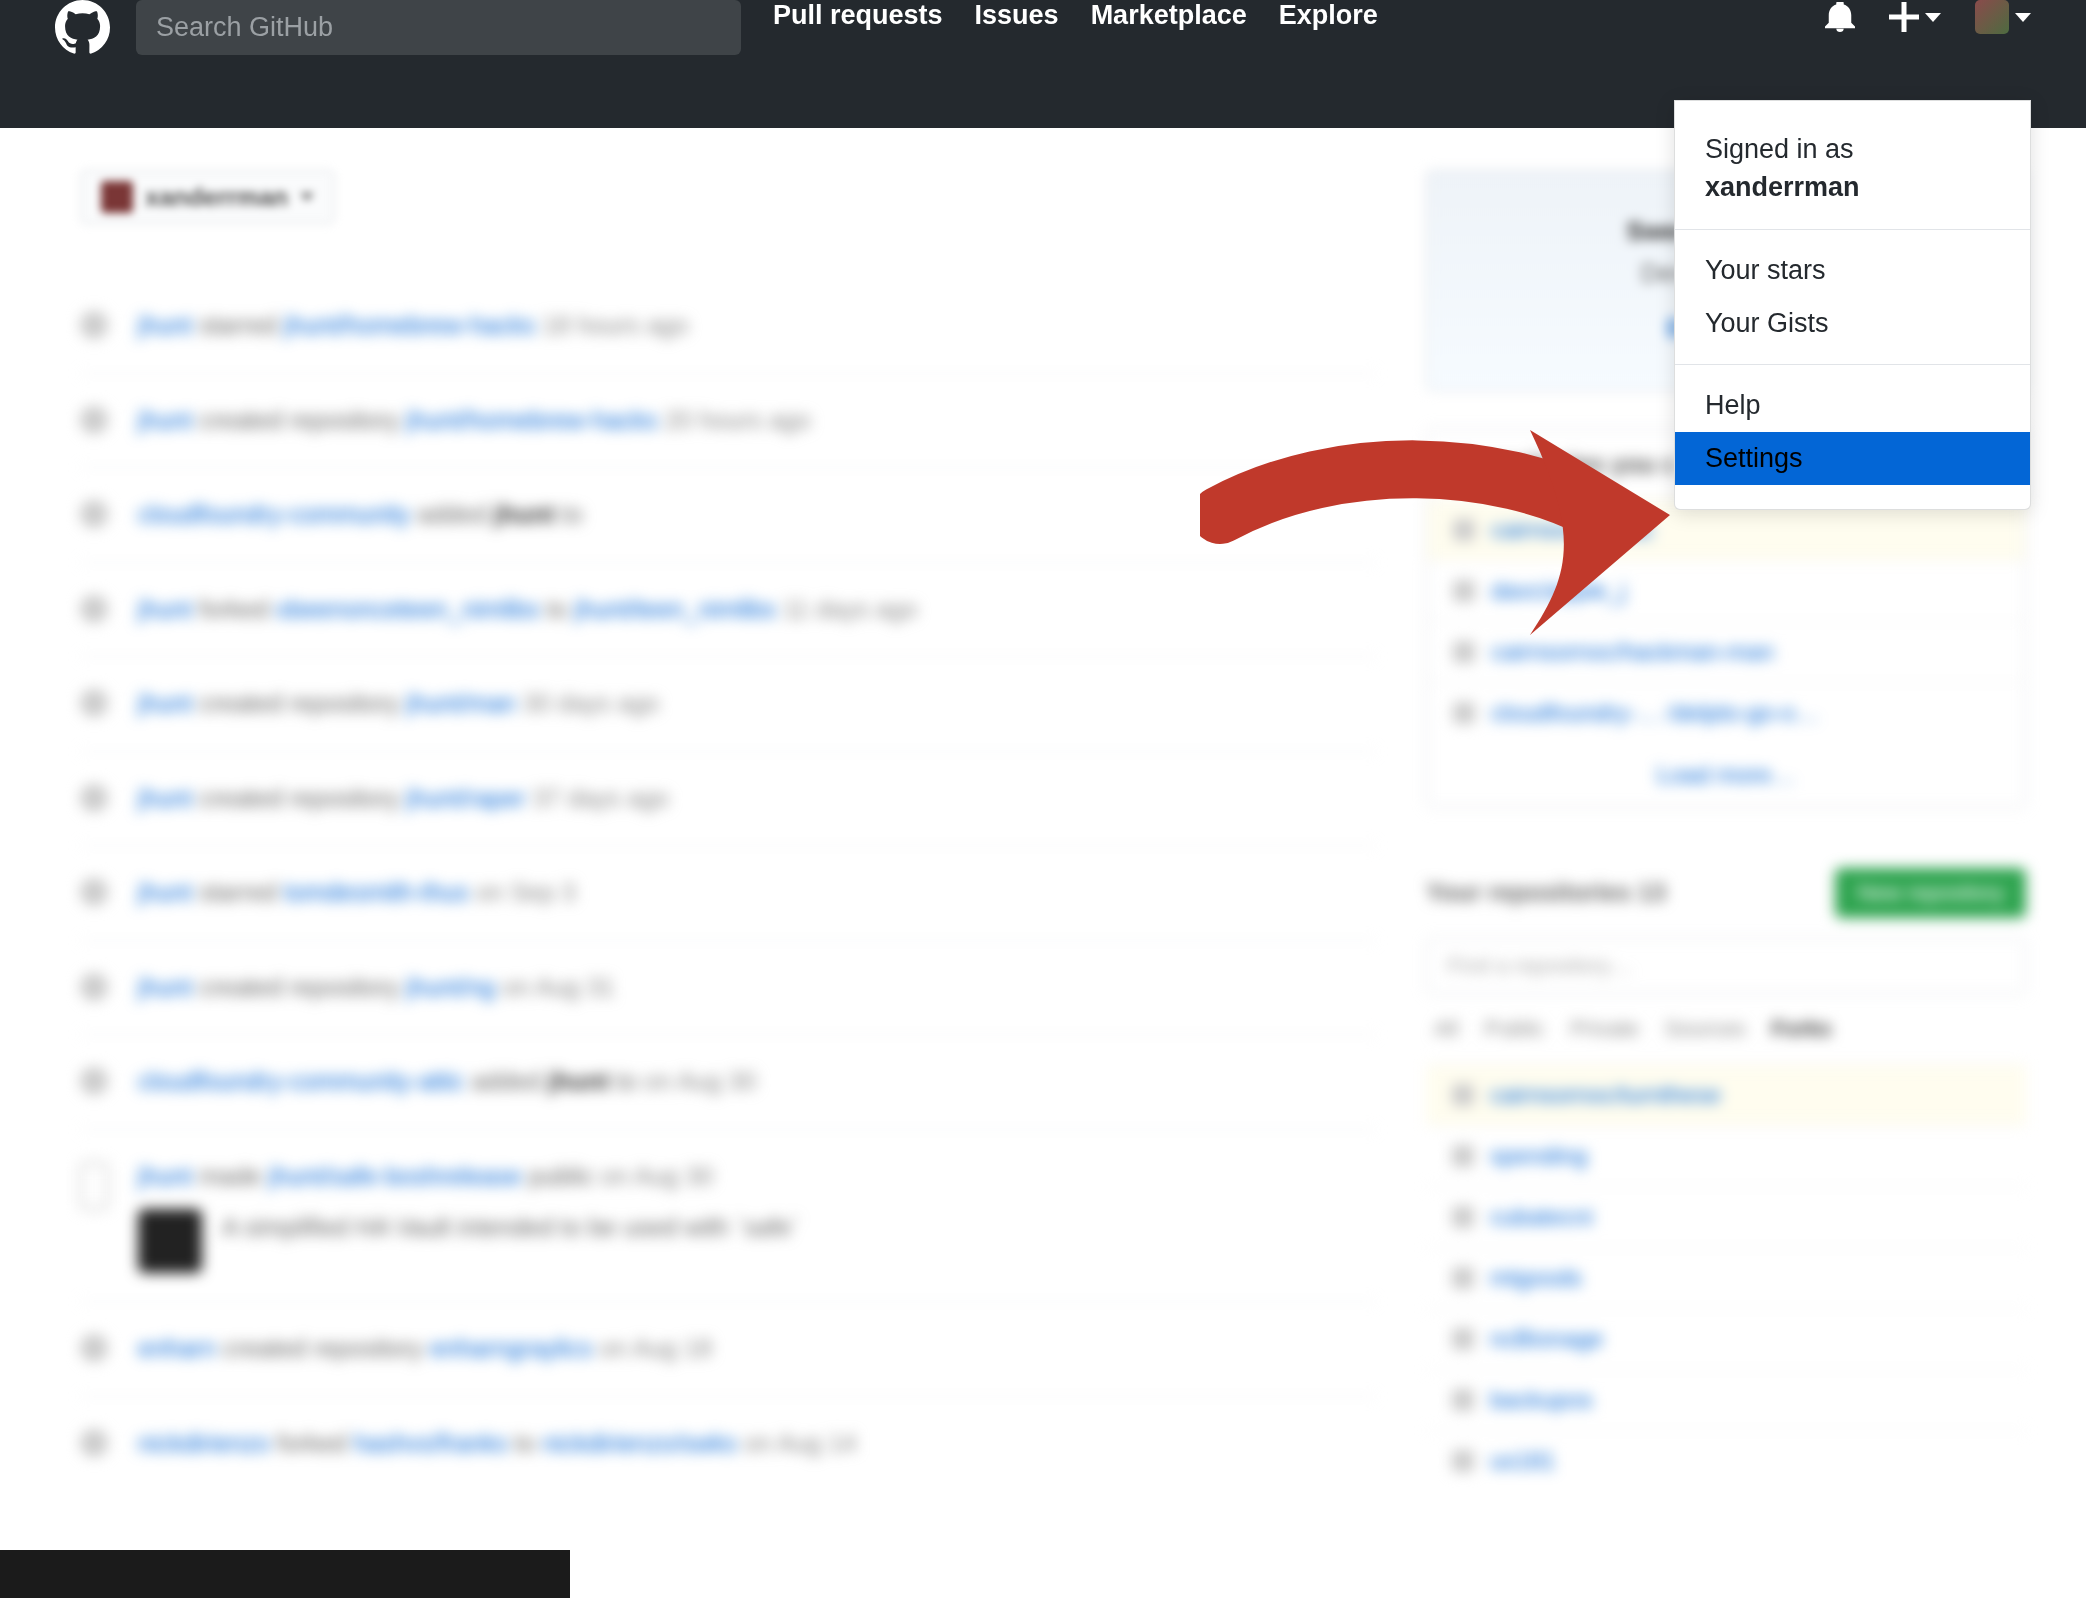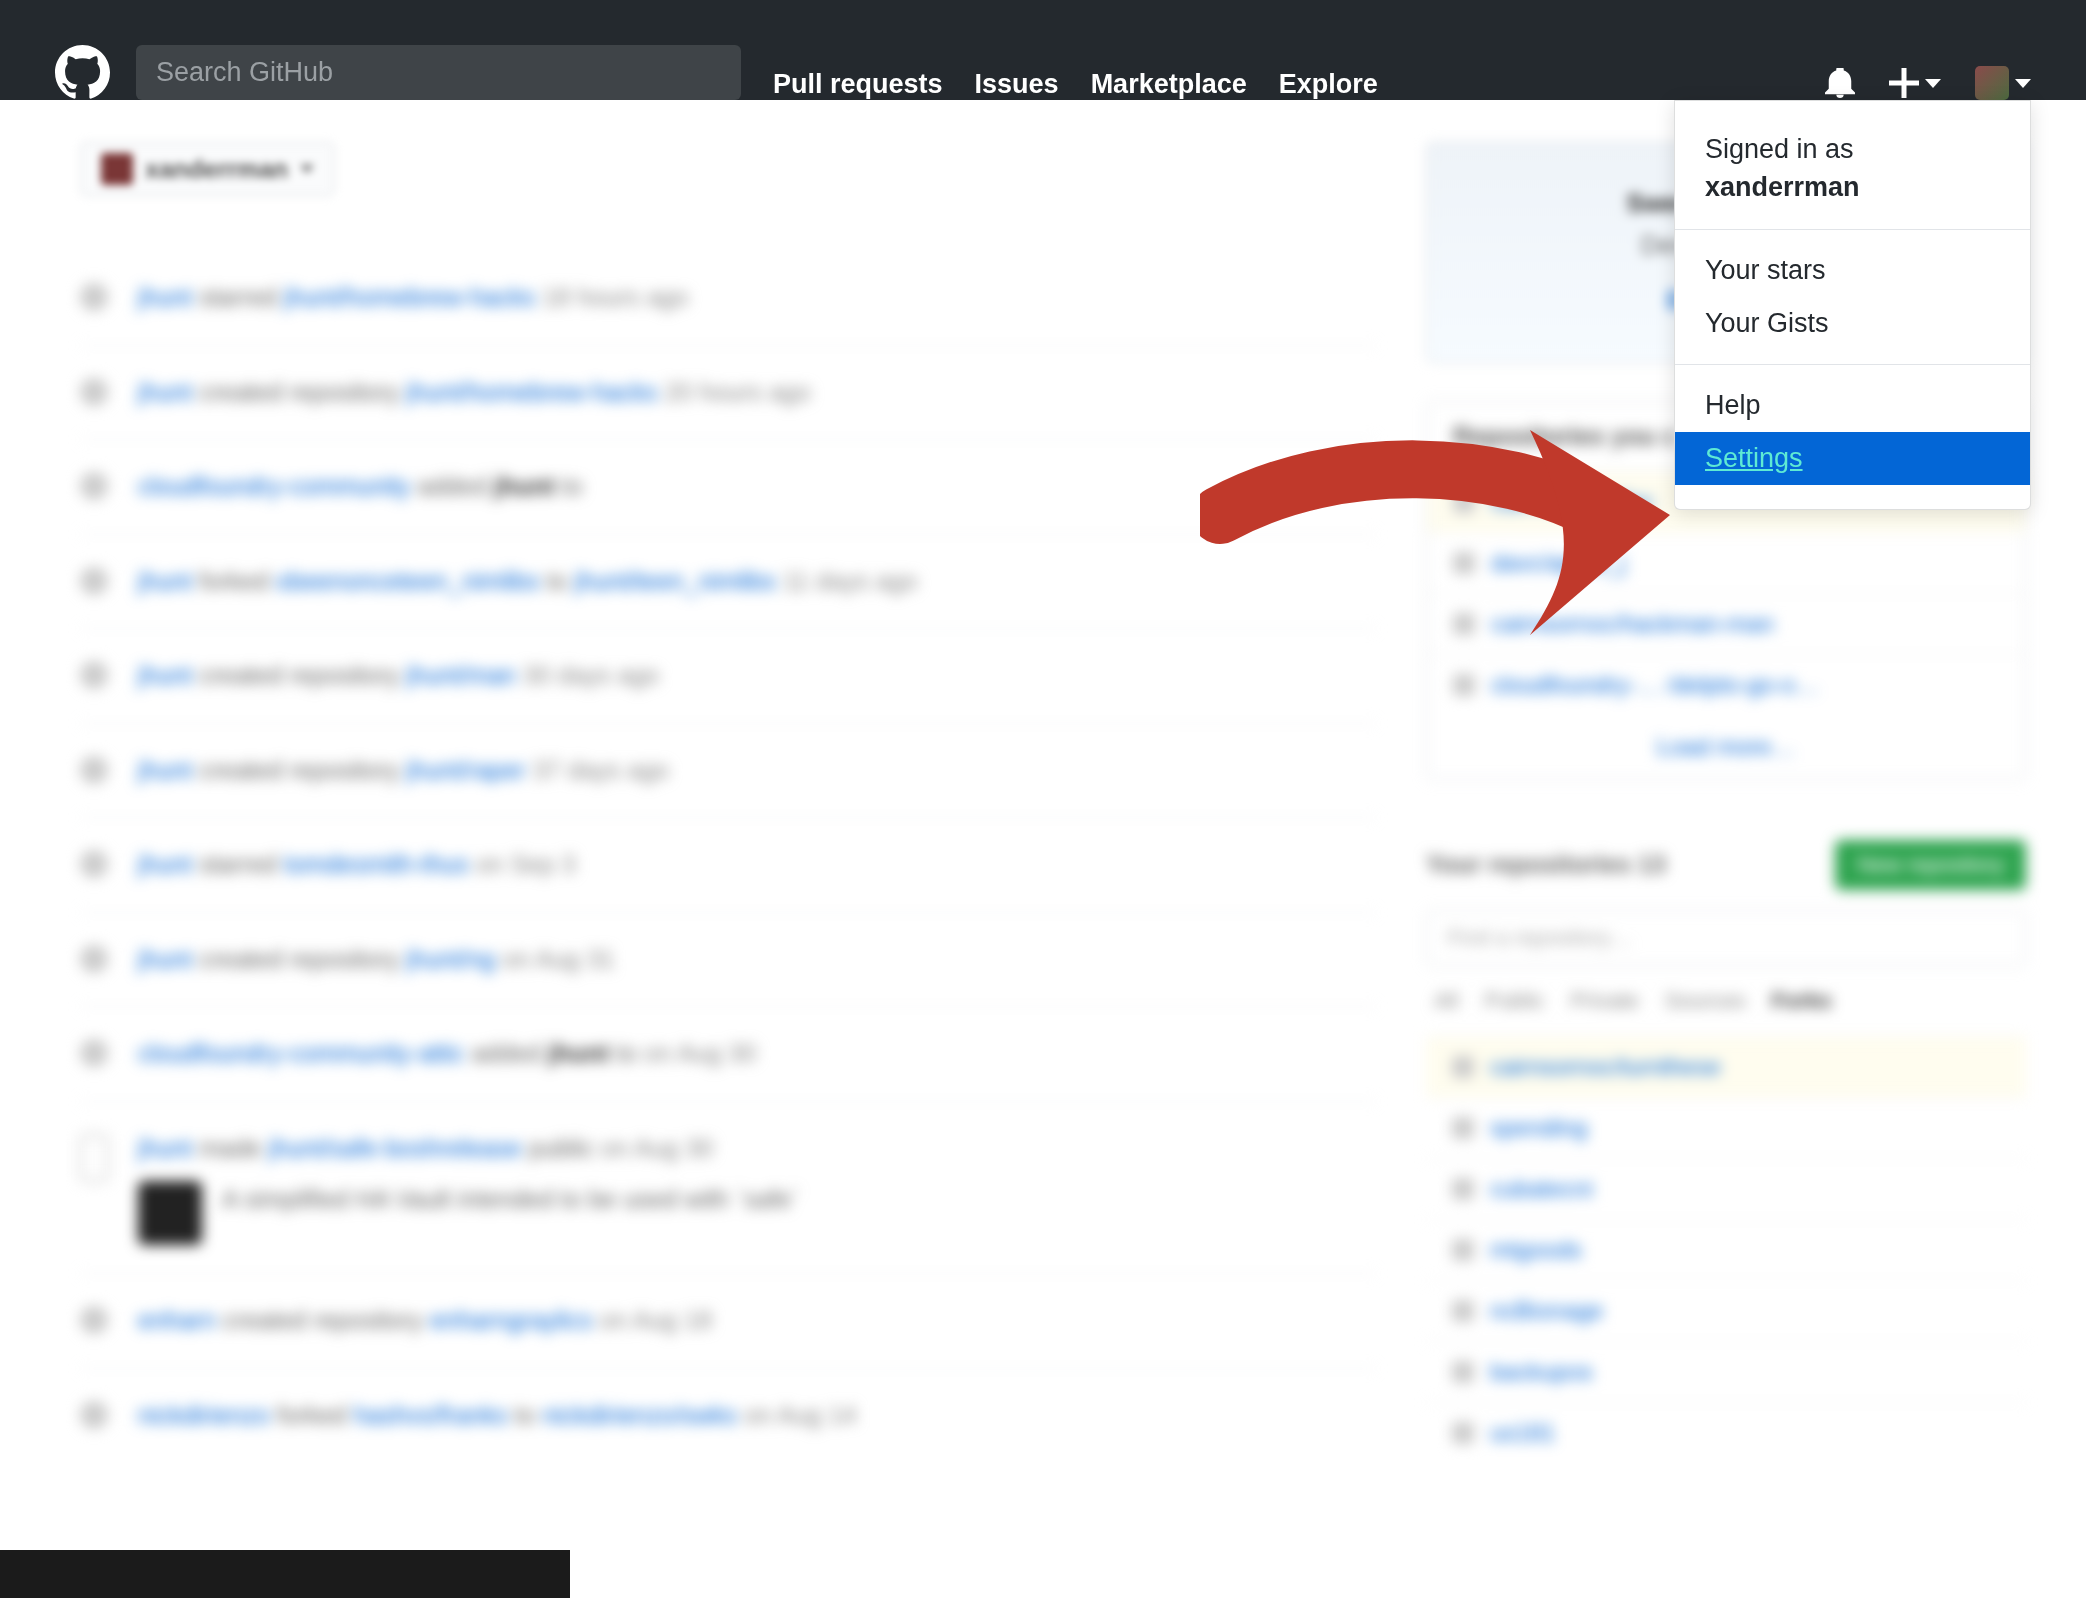--- a/index.html
+++ b/index.html
@@ -10,23 +10,23 @@
     background: #fff;
     width: 2086px;
     height: 1598px;
     overflow: hidden;
     position: relative;
   }
 
   
   .header {
     background: #24292e;
-    height: 100px;
+    height: 128px;
     display: flex;
-    align-items: flex-end;
+    align-items: flex-start;
     padding: 0 55px;
     gap: 26px;
   }
   .logo svg { width: 55px; height: 55px; display:block; }
   .search {
     flex: 0 0 605px;
     height: 55px;
     background: #3f4448;
     border-radius: 6px;
     display: flex;
@@ -86,22 +86,21 @@
   .dropdown hr {
     border: none; border-top: 1px solid #e1e4e8; margin: 0;
   }
   .dropdown .dd-item {
     padding: 11px 30px;
     cursor: pointer;
     color: #24292e;
   }
   .dropdown .dd-item.highlight {
     background: #0366d6;
-    color: #5eead4;
-    text-decoration: underline;
+    color: #000000;
   }
   .dropdown .dd-group { padding: 14px 0; }
 
   
   .main {
     display:flex;
     gap: 50px;
     padding: 42px 60px 0 80px;
   }
   .feed { flex: 1 1 auto; }

